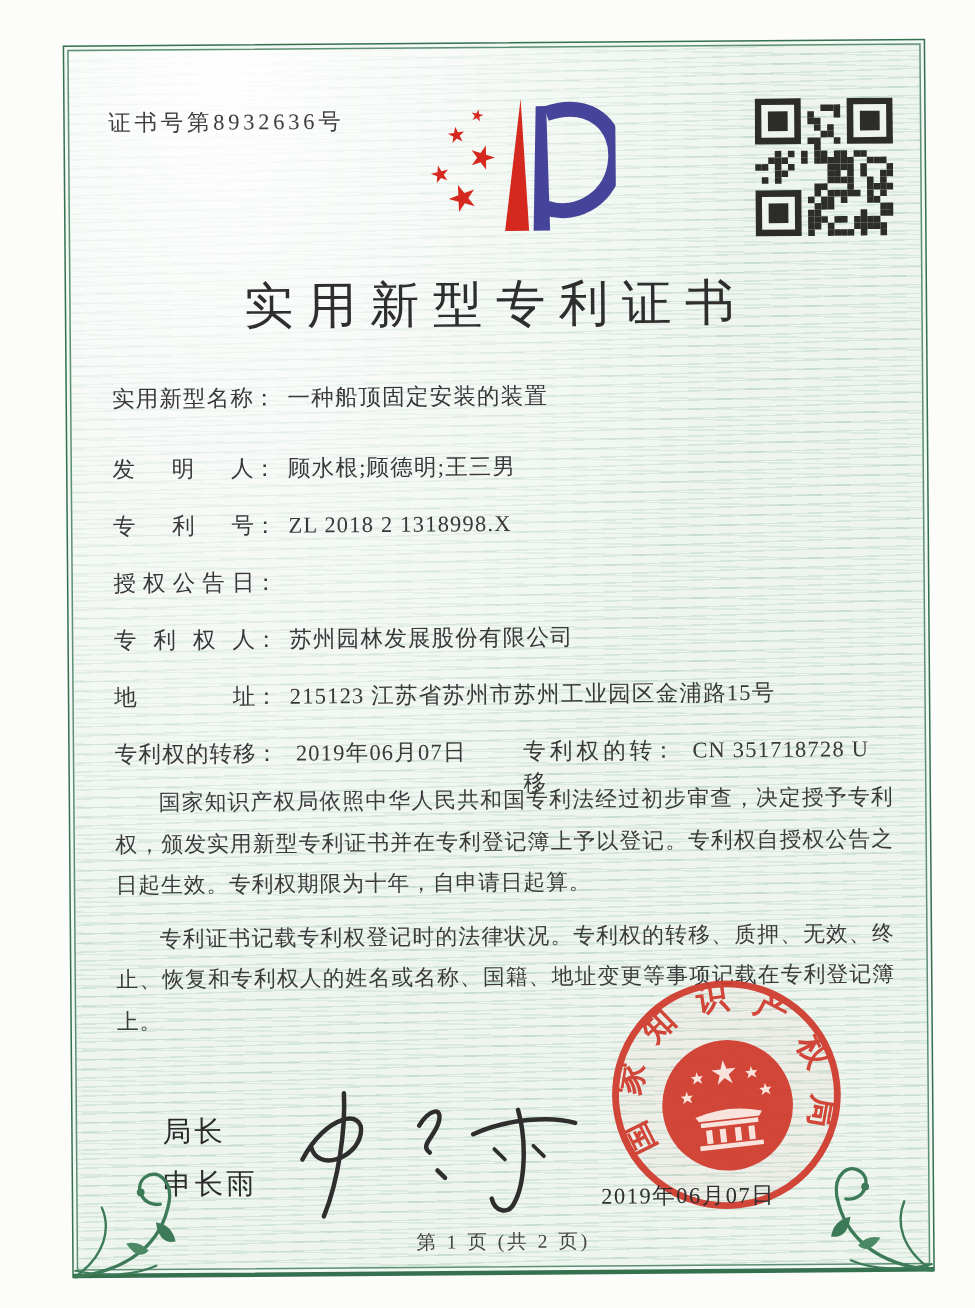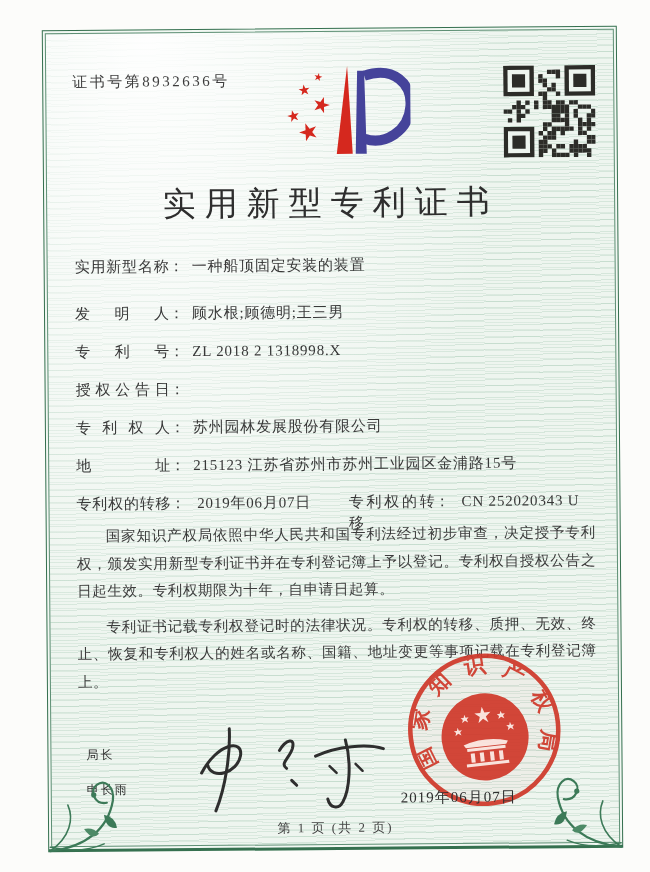--- a/index.html
+++ b/index.html
@@ -49,23 +49,23 @@
   .f-value{letter-spacing:0.8px;}
   .pair2{display:inline-block;margin-left:34px;}
   .pair2 .f-label{width:86px;}
   .paras{
     position:absolute;left:30px;right:24px;top:492px;
     font-size:14.5px;line-height:27.5px;letter-spacing:0.6px;
     text-align:justify;color:#3b3b3b;
   }
   .paras p{margin:0 0 8px 0;text-indent:2em;}
   .signer{
-    position:absolute;left:38px;top:707px;
+    position:absolute;left:60px;top:707px;
     font-family:"Liberation Sans","DejaVu Sans",sans-serif;
-    font-size:12px;color:#2b2b2b;line-height:35px;letter-spacing:2px;
+    font-size:19px;color:#2b2b2b;line-height:35px;letter-spacing:2px;
   }
   .signature{position:absolute;left:139px;top:683px;width:225px;height:110px;}
   .seal{position:absolute;left:356px;top:622px;width:160px;height:160px;opacity:0.93;}
   .seal-date{
     position:absolute;left:352px;top:760px;width:180px;
     font-size:15px;letter-spacing:1px;color:#2f2f2f;
   }
   .footer{
     position:absolute;left:0;bottom:10px;width:100%;
     text-align:center;font-size:13px;letter-spacing:2px;color:#444;
@@ -260,21 +260,21 @@
     <div class="field-row">
       <span class="f-label">地址</span>
         <span class="f-colon">：</span>
       <span class="f-value">215123 江苏省苏州市苏州工业园区金浦路15号</span>
     </div>
     <div class="field-row last">
       <span class="f-label">专利权的转移</span><span class="f-colon">：</span>
       <span class="f-value">2019年06月07日</span>
       <span class="pair2">
         <span class="f-label">专利权的转移</span><span class="f-colon">：</span>
-        <span class="f-value">CN 252020343 U</span>
+        <span class="f-value">CN 351718728 U</span>
       </span>
     </div>
   </div>
 
   <div class="paras">
     <p>国家知识产权局依照中华人民共和国专利法经过初步审查，决定授予专利权，颁发实用新型专利证书并在专利登记簿上予以登记。专利权自授权公告之日起生效。专利权期限为十年，自申请日起算。</p>
     <p>专利证书记载专利权登记时的法律状况。专利权的转移、质押、无效、终止、恢复和专利权人的姓名或名称、国籍、地址变更等事项记载在专利登记簿上。</p>
   </div>
 
   <div class="signer">

